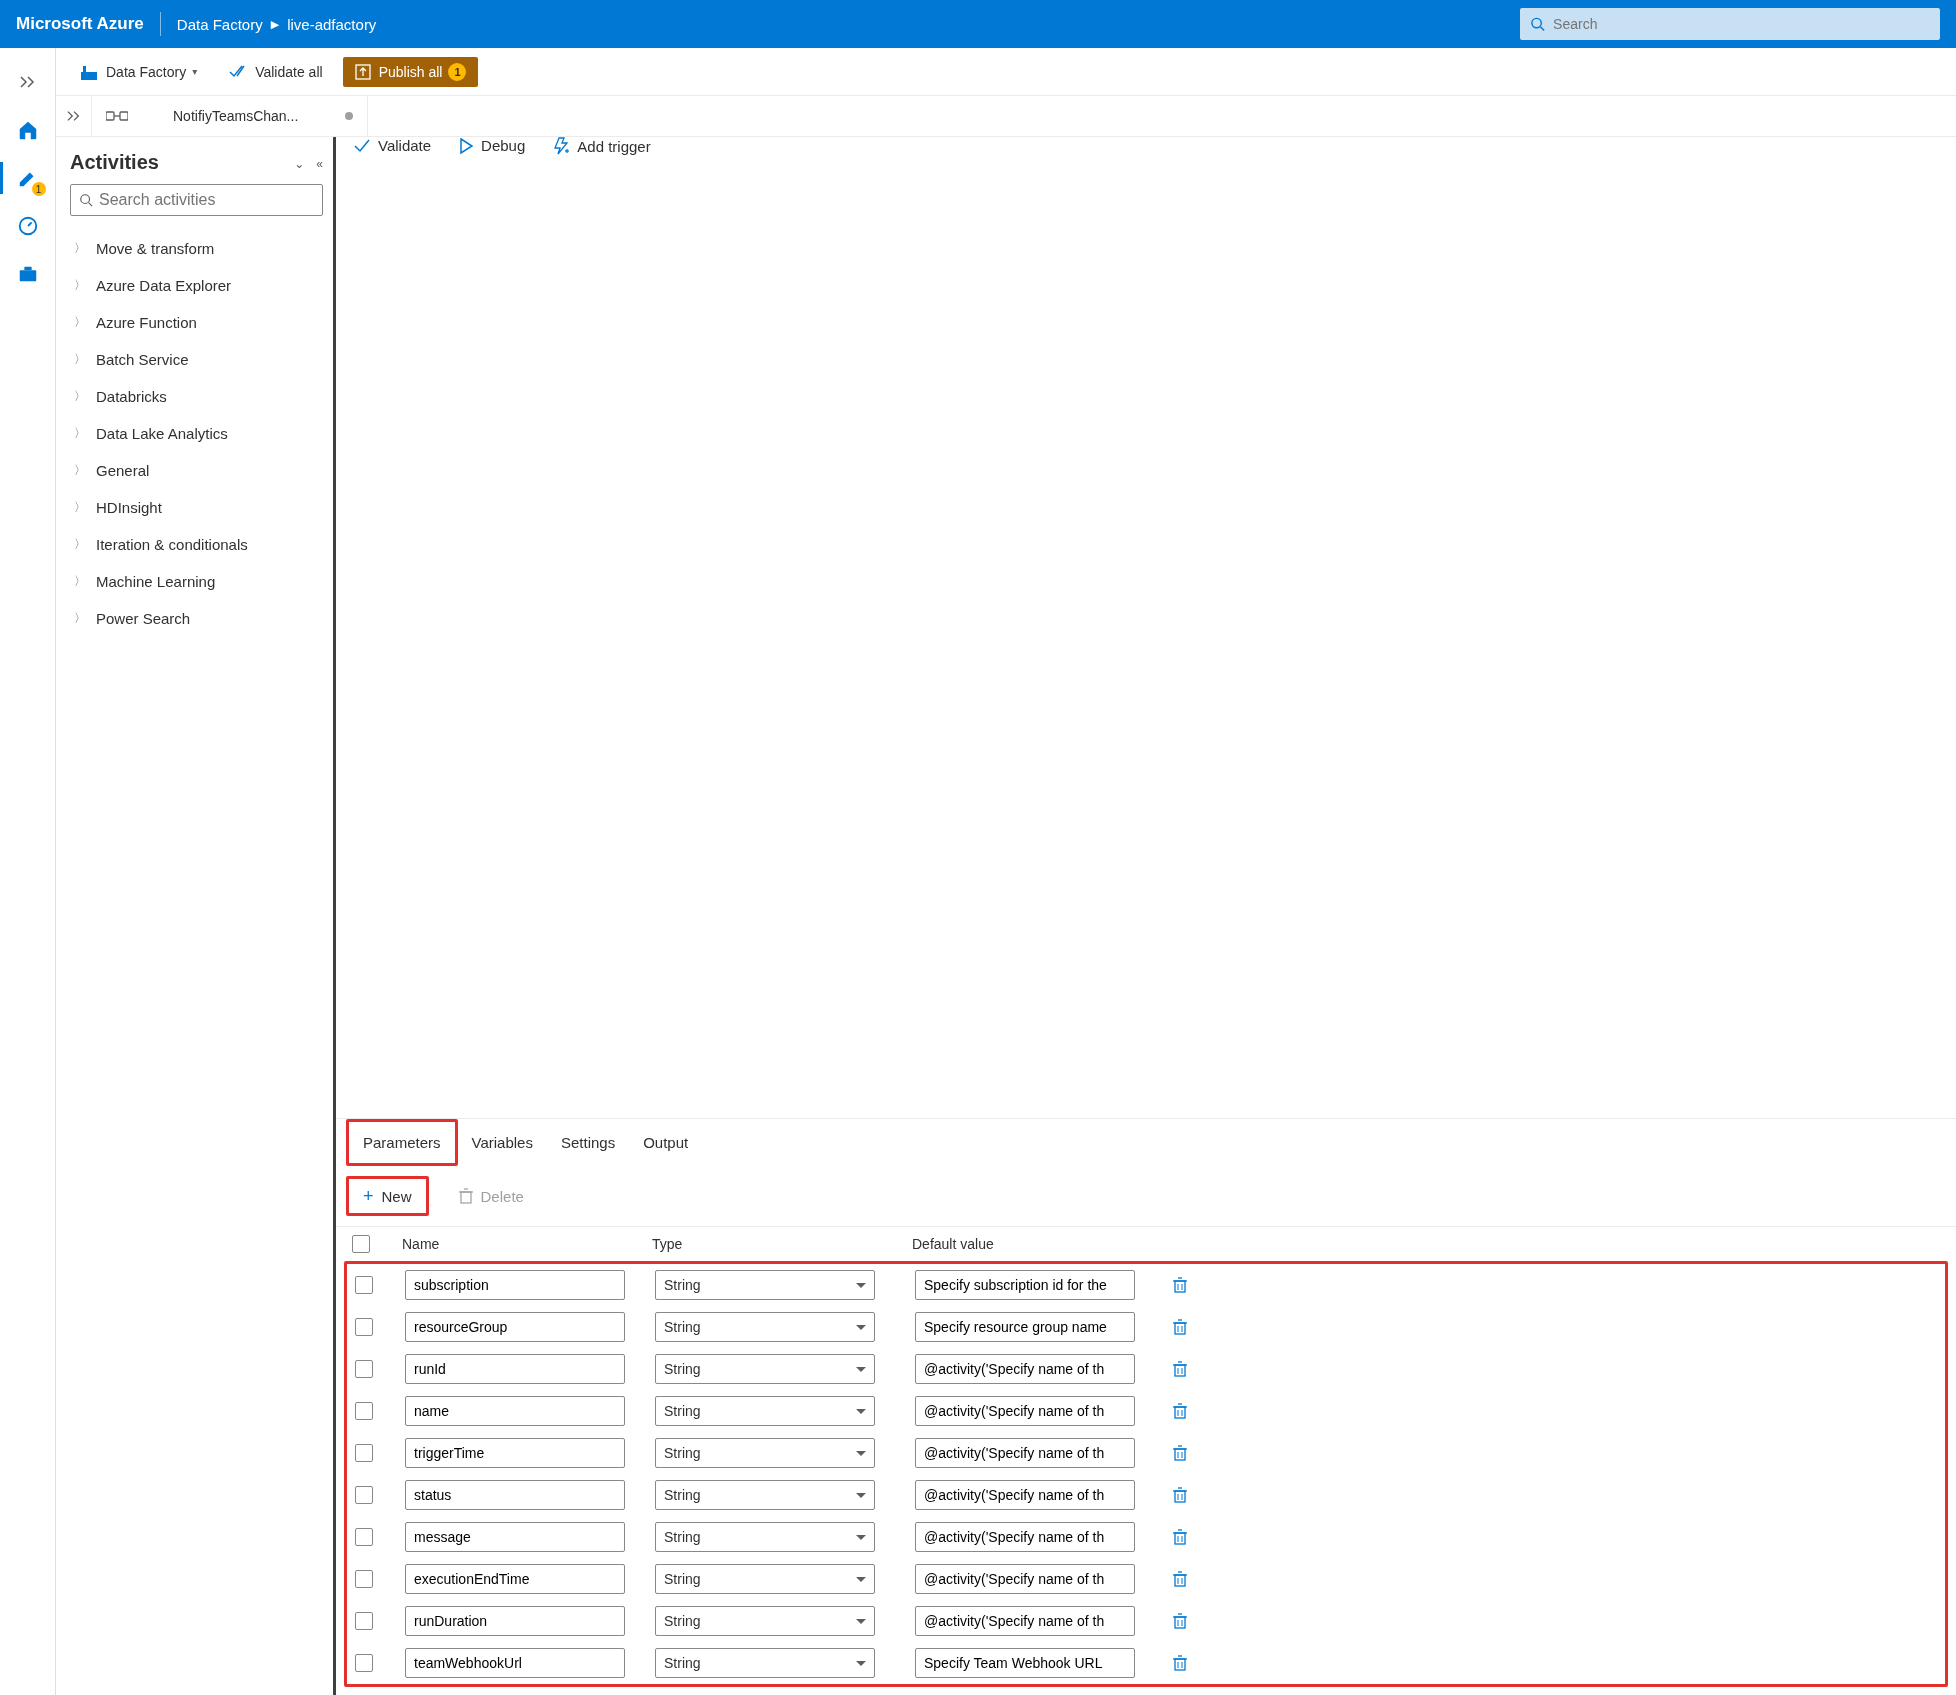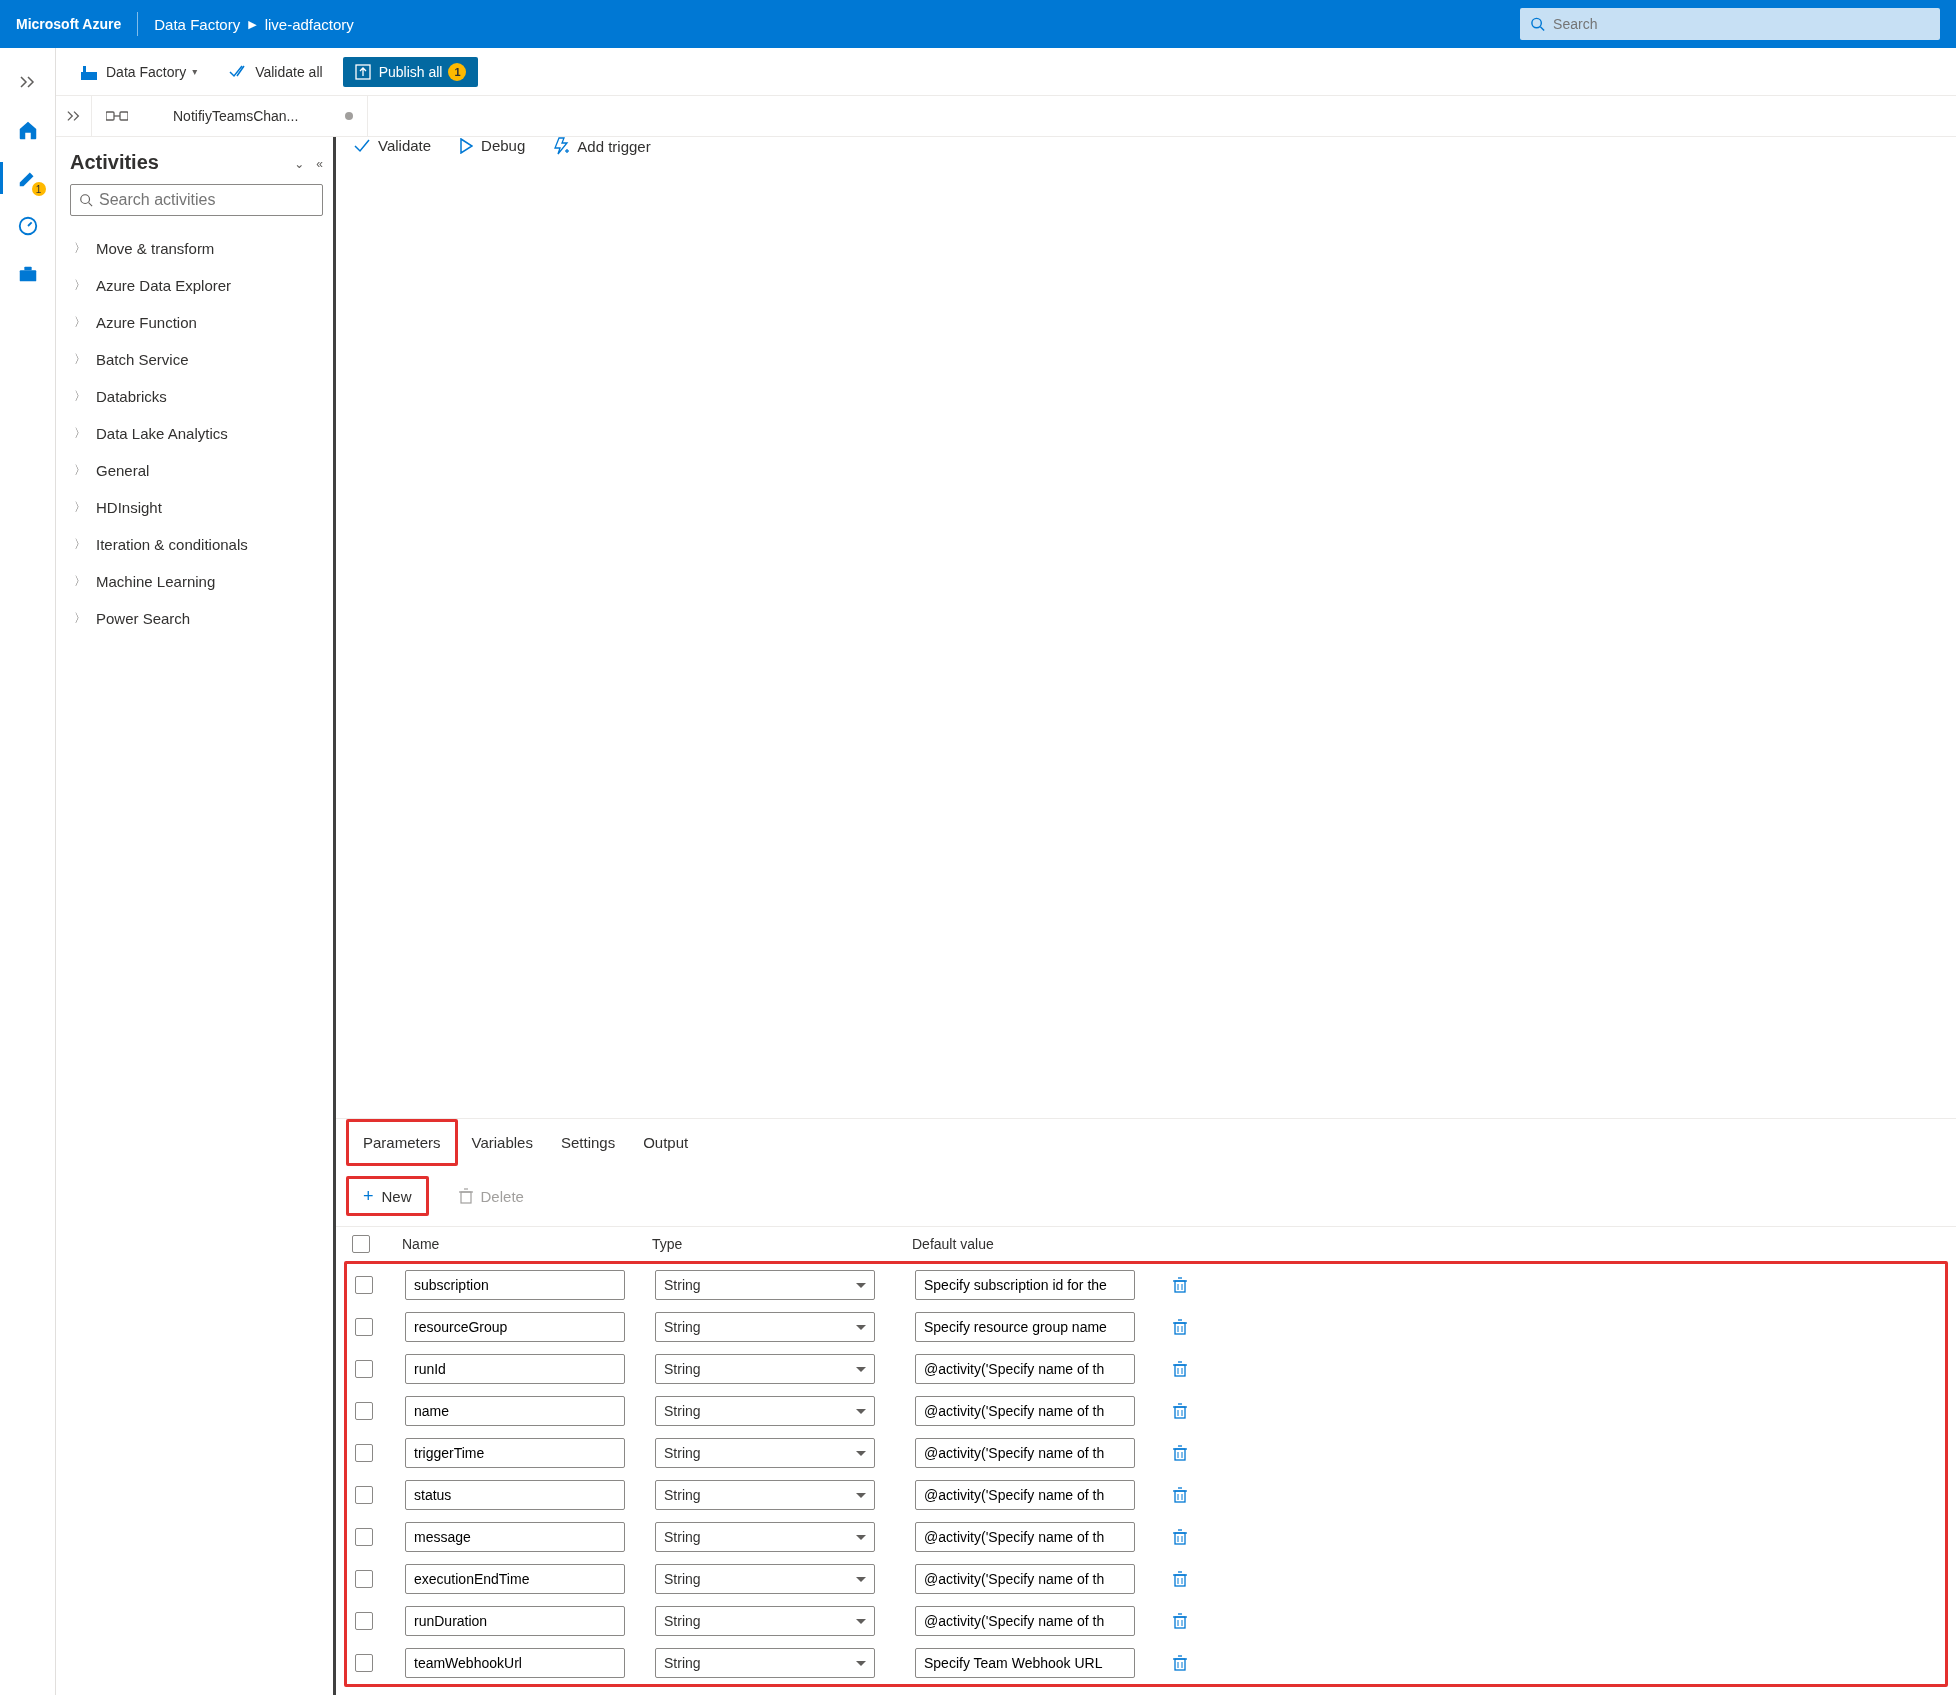--- a/index.html
+++ b/index.html
@@ -1,40 +1,40 @@
 <!DOCTYPE html>
 <html><head>
 <meta charset="utf-8">
 <style>
   * { box-sizing: border-box; margin: 0; padding: 0; }
   body { font-family: "Segoe UI", Tahoma, sans-serif; font-size: 14px; color: #323130; background: #fff; }
   
   
   .top-bar { background: #0078d4; color: #fff; height: 48px; display: flex; align-items: center; padding: 0 16px; }
-  .top-bar .brand { font-weight: 600; font-size: 14px; }
+  .top-bar .brand { font-weight: 600; font-size: 17px; }
   .top-bar .divider { width: 1px; height: 24px; background: rgba(255,255,255,0.5); margin: 0 16px; }
   .top-bar .crumb { font-size: 15px; }
   .top-bar .caret { margin: 0 8px; font-size: 11px; }
   .top-bar .search-wrap { margin-left: auto; display: flex; align-items: center; background: #c7e0f4; border-radius: 2px; height: 32px; padding: 0 10px; width: 420px; color: #0078d4; }
   .top-bar .search-wrap input { border: none; background: transparent; outline: none; font-size: 14px; color: #323130; margin-left: 8px; width: 100%; }
   
   
   .frame { display: flex; height: calc(100vh - 48px); }
   
   .rail { width: 56px; border-right: 1px solid #e1dfdd; display: flex; flex-direction: column; align-items: center; padding-top: 10px; }
   .rail .rail-item { width: 40px; height: 40px; display: flex; align-items: center; justify-content: center; margin: 4px 0; border-radius: 2px; cursor: pointer; position: relative; }
   .rail .rail-item.selected::before { content: ""; position: absolute; left: -8px; top: 4px; bottom: 4px; width: 3px; background: #0078d4; }
   .badge { position: absolute; bottom: 2px; right: 2px; background: #ffb900; color: #323130; font-size: 10px; width: 14px; height: 14px; border-radius: 7px; display: flex; align-items: center; justify-content: center; }
   
   .content { flex: 1; display: flex; flex-direction: column; }
   
   
   .toolbar { height: 48px; display: flex; align-items: center; padding: 0 12px; border-bottom: 1px solid #edebe9; }
   .toolbar .tool-btn { display: inline-flex; align-items: center; padding: 6px 12px; margin-right: 8px; cursor: pointer; font-size: 14px; border-radius: 2px; }
-  .toolbar .tool-btn.primary { background: #0369a1; color: #fff; }
+  .toolbar .tool-btn.primary { background: #a16207; color: #fff; }
   .tool-icon { margin-right: 8px; display: inline-flex; }
   .count-pill { background: #ffb900; color: #323130; font-size: 11px; font-weight: 600; width: 18px; height: 18px; border-radius: 9px; display: inline-flex; align-items: center; justify-content: center; margin-left: 6px; }
   .chev-down { margin-left: 6px; font-size: 10px; color: #605e5c; }
   
   
   .main-split { display: flex; flex: 1; overflow: hidden; }
   
   
   .tab-row { display: flex; align-items: center; border-bottom: 1px solid #edebe9; }
   .tab-row .expand { width: 36px; height: 40px; display: flex; align-items: center; justify-content: center; cursor: pointer; border-right: 1px solid #edebe9; }

